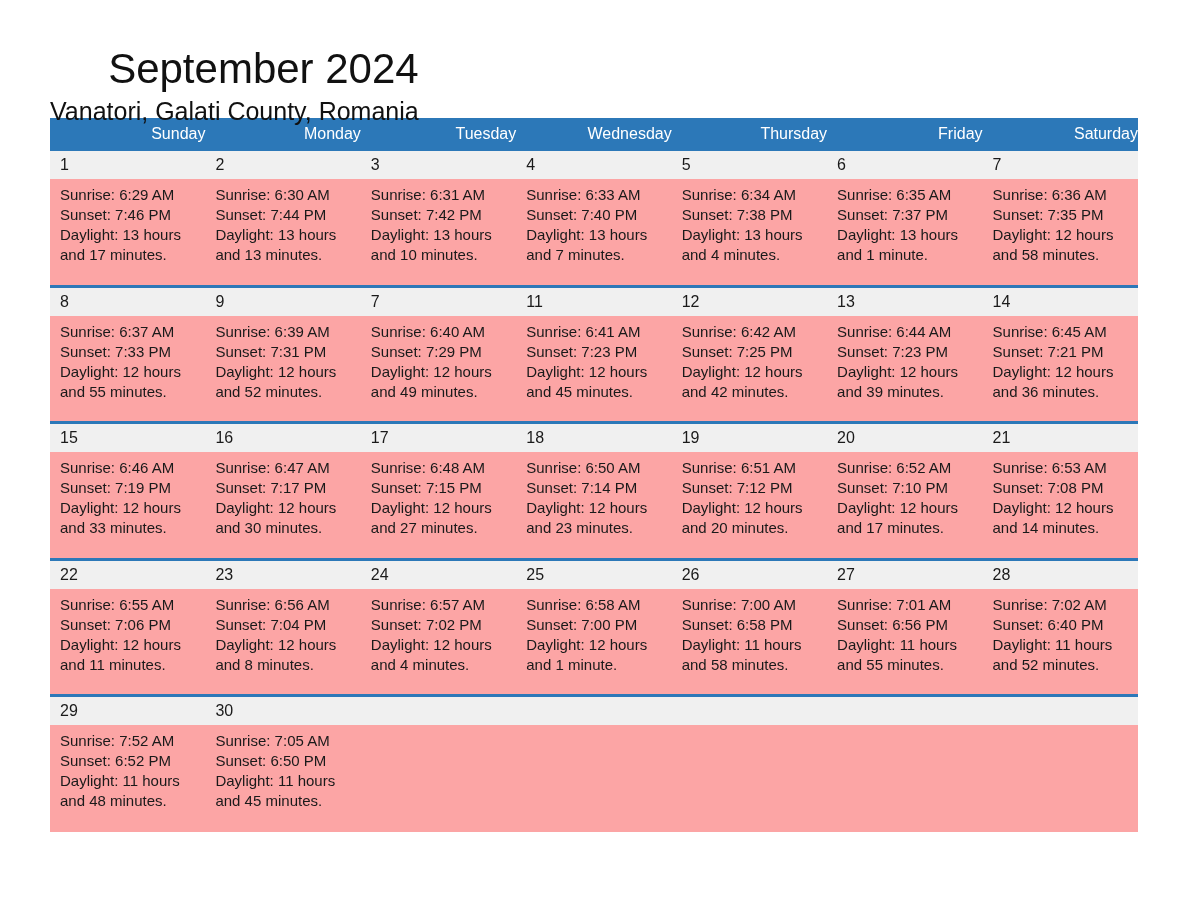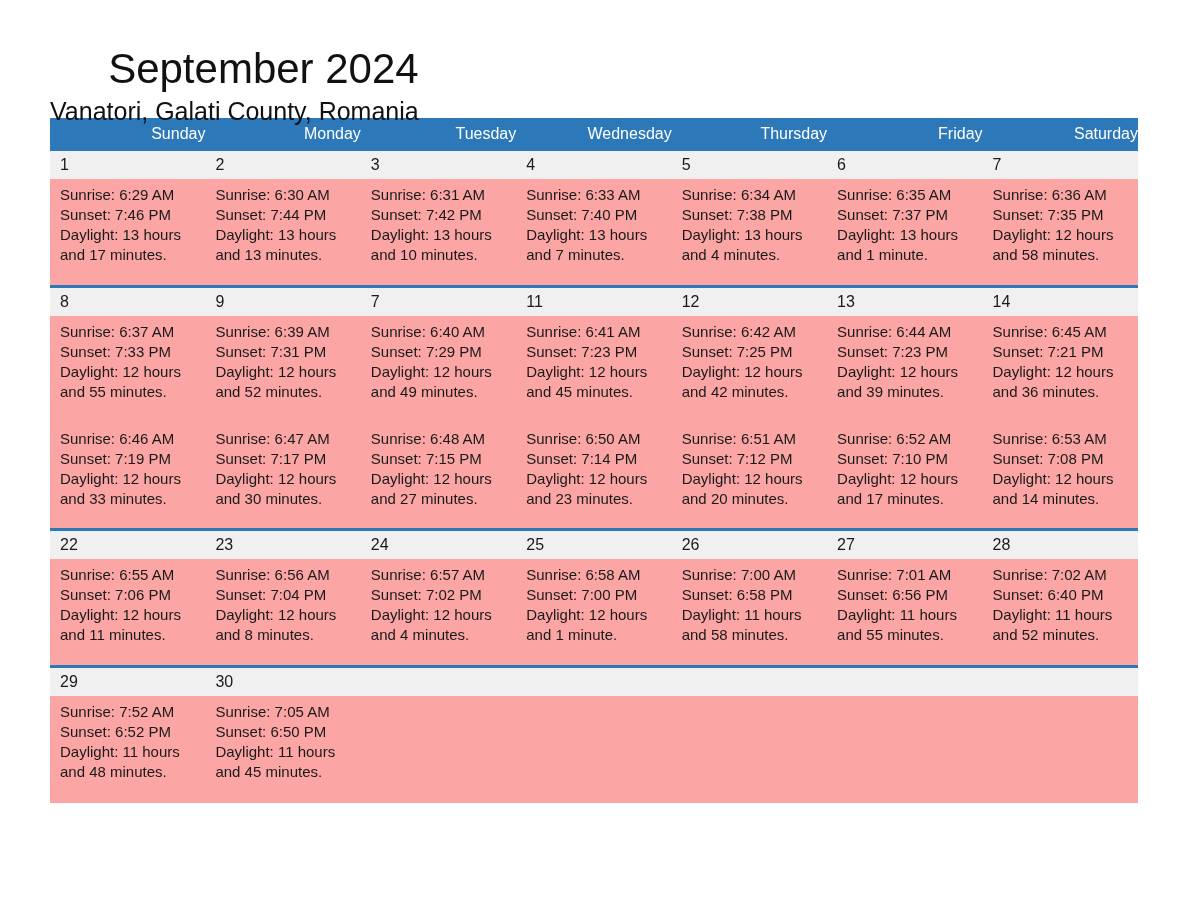--- a/index.html
+++ b/index.html
@@ -286,20 +286,29 @@
             <div class="detail">
               <div>Sunrise: 6:45 AM</div>
               <div>Sunset: 7:21 PM</div>
               <div>Daylight: 12 hours</div>
               <div>and 36 minutes.</div>
             </div>
           </td>
         </tr>
       </tbody>
       <tbody>
+        <tr class="daynum-row">
+          <td>15</td>
+          <td>16</td>
+          <td>17</td>
+          <td>18</td>
+          <td>19</td>
+          <td>20</td>
+          <td>21</td>
+        </tr>
         <tr class="detail-row">
           <td>
             <div class="detail">
               <div>Sunrise: 6:46 AM</div>
               <div>Sunset: 7:19 PM</div>
               <div>Daylight: 12 hours</div>
               <div>and 33 minutes.</div>
             </div>
           </td>
           <td>

